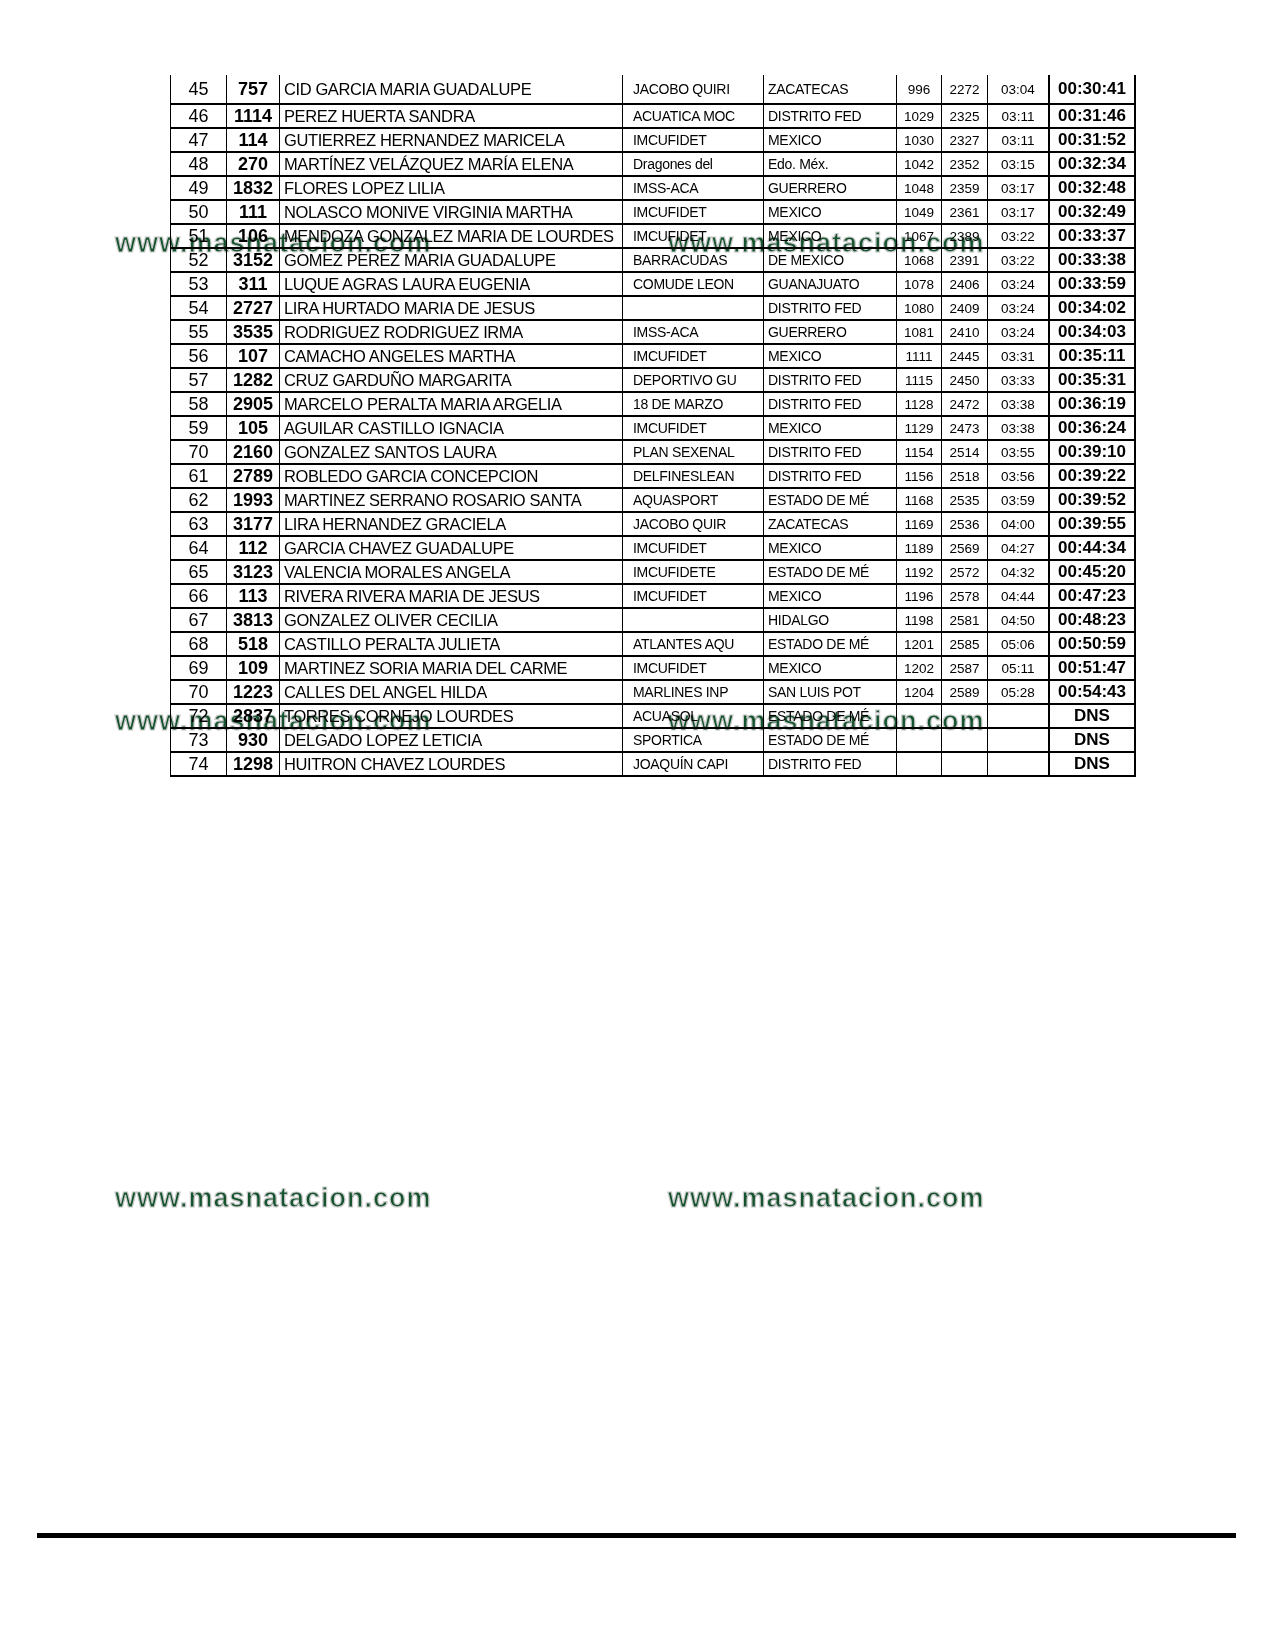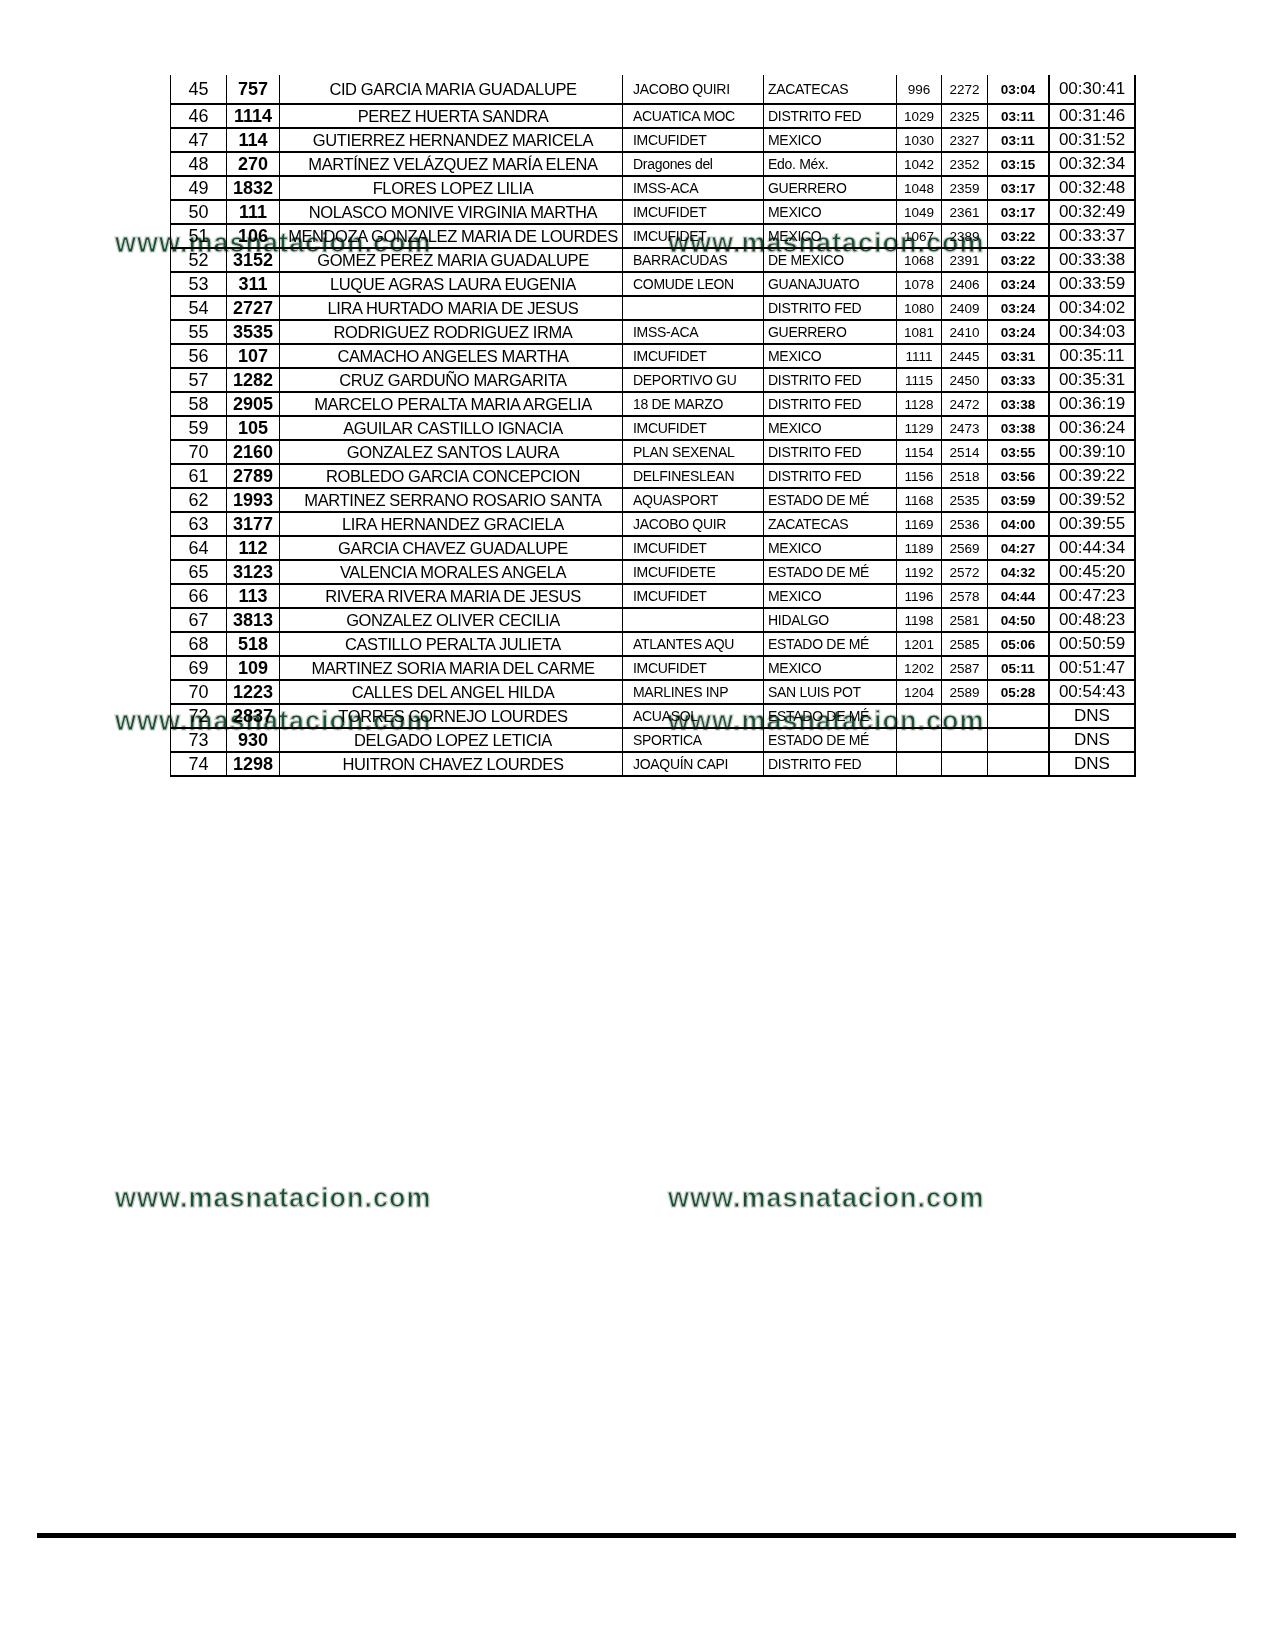--- a/index.html
+++ b/index.html
@@ -43,27 +43,27 @@
     height:22px;
     padding:0;
     overflow:hidden;
     white-space:nowrap;
     vertical-align:middle;
     background:transparent;
   }
   #results tr:first-child td{border-top:none;height:28px;}
   #results td.c0{width:55px;text-align:center;font-size:18px;}
   #results td.c1{width:52px;text-align:center;font-size:18px;font-weight:bold;}
-  #results td.c2{width:338px;text-align:center;font-size:16.5px;letter-spacing:-0.4px;padding-left:4px;}
+  #results td.c2{width:338px;text-align:left;font-size:16.5px;letter-spacing:-0.4px;padding-left:4px;}
   #results td.c3{width:130px;text-align:left;font-size:14px;letter-spacing:-0.3px;padding-left:10px;}
   #results td.c4{width:128px;text-align:left;font-size:14px;letter-spacing:-0.3px;padding-left:4px;}
   #results td.c5{width:44px;text-align:center;font-size:13.5px;}
   #results td.c6{width:45px;text-align:center;font-size:13.5px;}
-  #results td.c7{width:60px;text-align:center;font-size:13.5px;font-weight:bold;}
-  #results td.c8{width:84px;text-align:center;font-size:17px;font-weight:normal;border-left-width:2px;border-right-width:2px;}
+  #results td.c7{width:60px;text-align:center;font-size:13.5px;}
+  #results td.c8{width:84px;text-align:center;font-size:17px;font-weight:bold;border-left-width:2px;border-right-width:2px;}
 
   
   #bottom-rule{
     position:absolute;
     left:37px;
     top:1533px;
     width:1199px;
     height:5px;
     background:#000;
     z-index:2;

